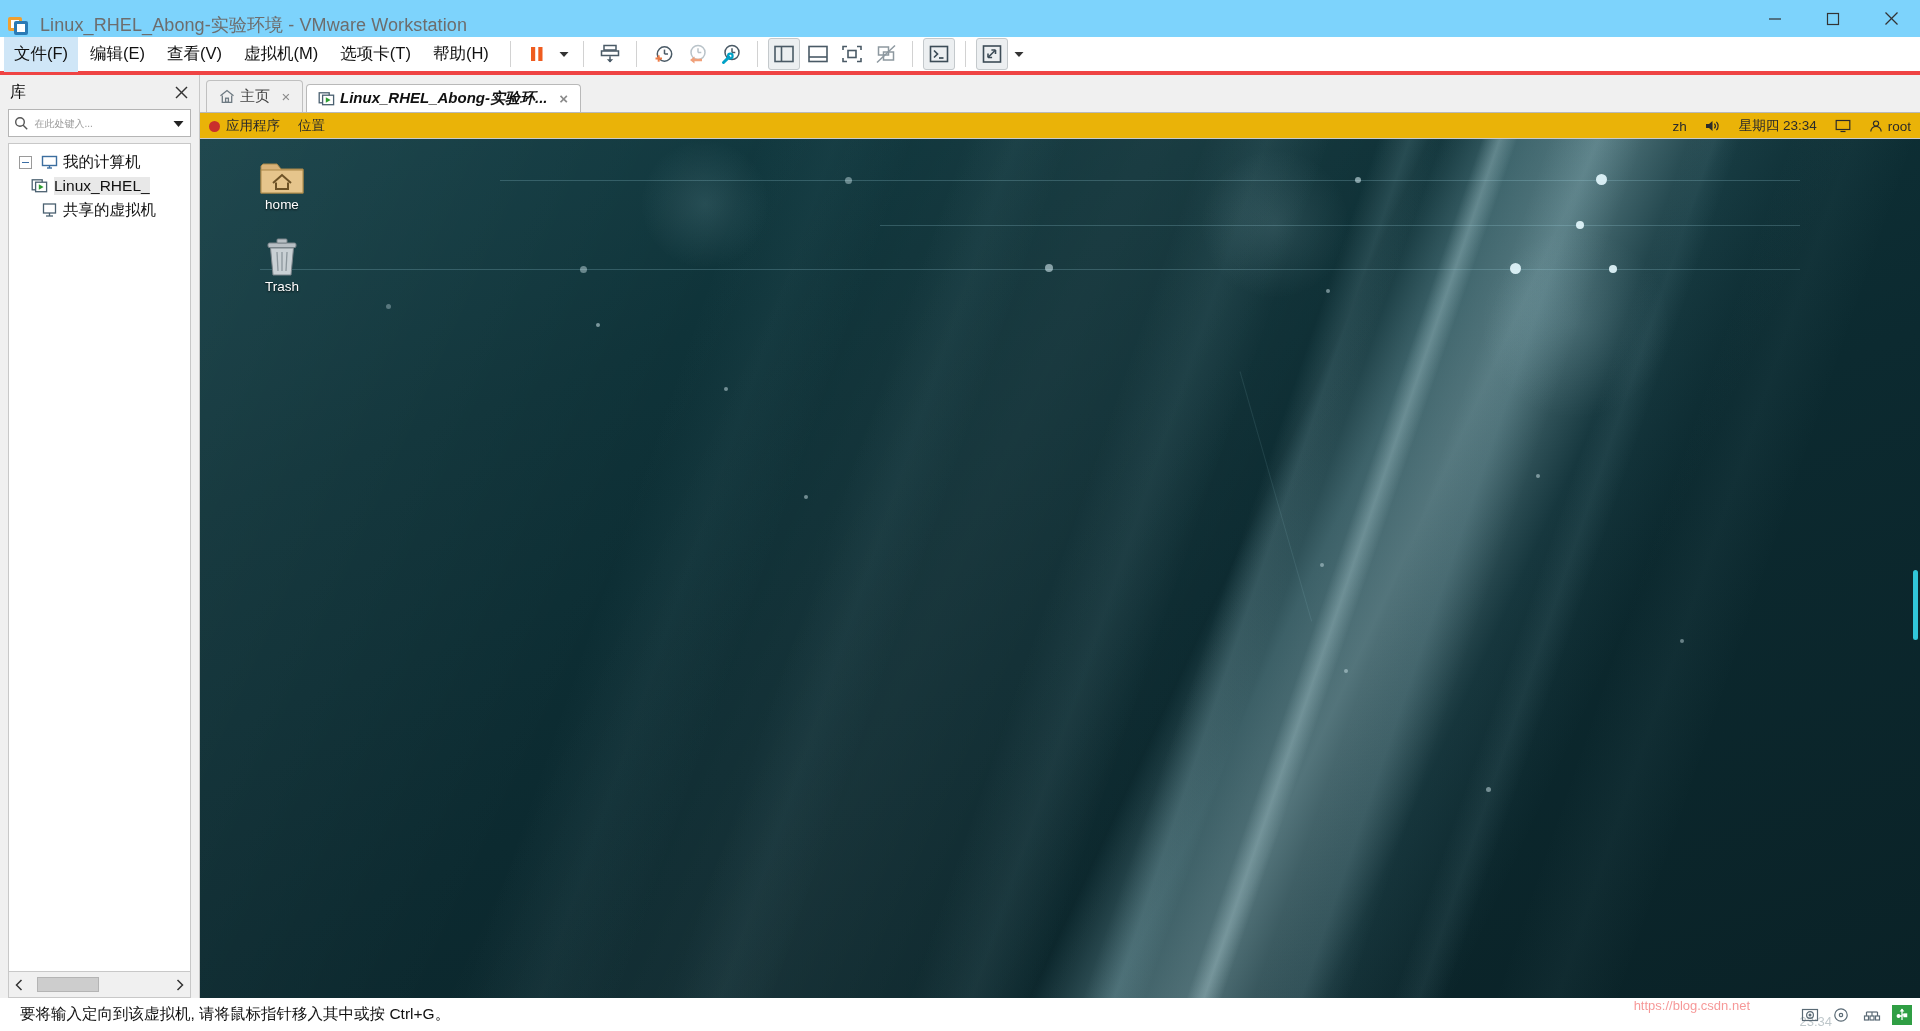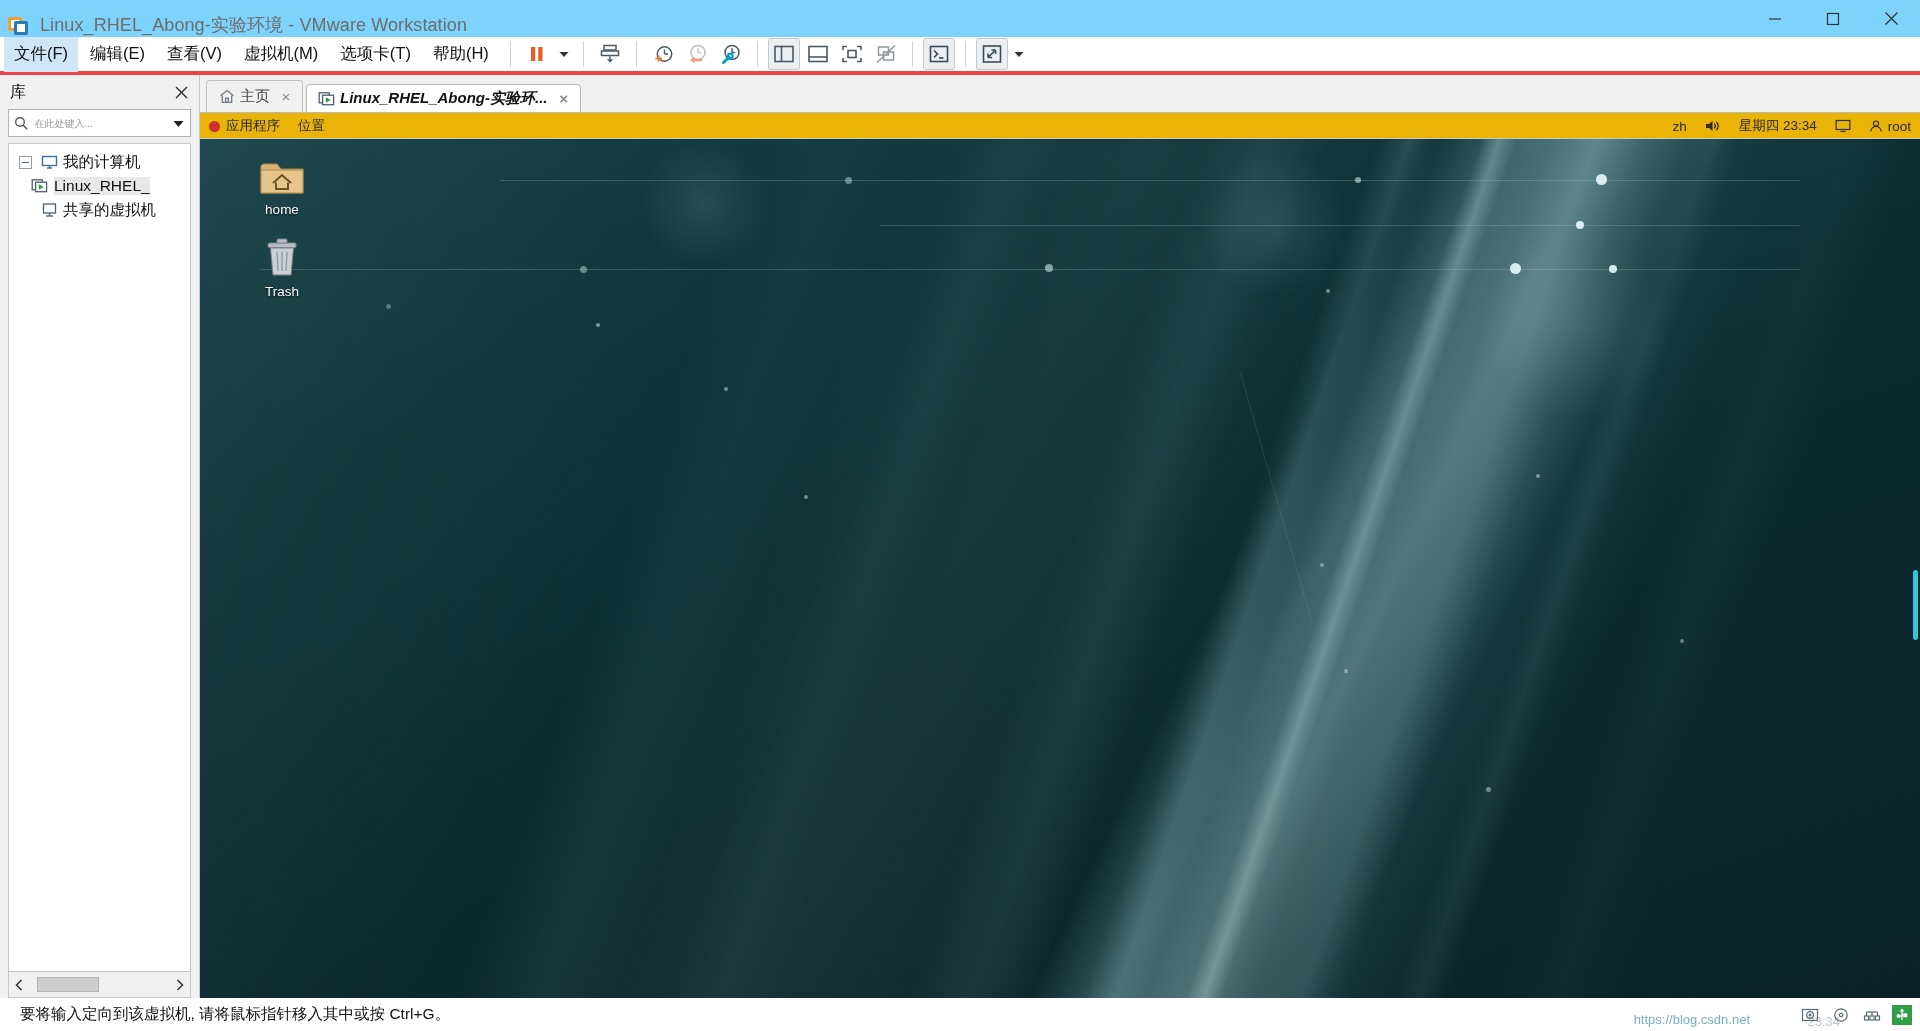--- a/index.html
+++ b/index.html
@@ -170,21 +170,21 @@
   .dstripe { position: absolute; top: -20%; height: 140%; transform: rotate(19deg); }
   .dline { position: absolute; height: 1px; background: rgba(170,225,235,0.22); }
   .ddot { position: absolute; border-radius: 50%; background: rgba(230,250,255,0.9); }
   .dglow { position: absolute; border-radius: 50%; background: radial-gradient(circle, rgba(180,220,230,0.13) 0%, rgba(180,220,230,0) 70%); }
 
   .dicon {
     position: absolute; width: 84px; text-align: center; color: #ffffff;
     font-size: 13.5px; text-shadow: 0 1px 2px rgba(0,0,0,.8);
   }
   .dicon .glyph { height: 50px; display: flex; align-items: flex-end; justify-content: center; }
-  .dicon .cap { margin-top: 5px; }
+  .dicon .cap { }
 
   .vm-scrollbar {
     position: absolute; right: 0; top: 26px; bottom: 0; width: 12px;
     background: rgba(0,0,0,0.0);
   }
   .vm-thumb {
     position: absolute; right: 2px; width: 5px; border-radius: 3px;
     background: #31c6d9;
   }
 
@@ -197,24 +197,24 @@
   
   .statusbar {
     height: 33px; background: #ffffff; display: flex; align-items: center;
     padding-left: 20px; font-size: 15.5px; color: #111; position: relative;
   }
   .status-right { position: absolute; right: 8px; display: flex; align-items: center; gap: 9px; }
   .st-ico { width: 22px; height: 22px; display: flex; align-items: center; justify-content: center; }
   .st-green { background: #2f9e44; width: 20px; height: 20px; display:flex; align-items:center; justify-content:center; }
 
   .wm-ghost {
-    position: absolute; right: 170px; bottom: 4px; font-size: 13px; color: #0369a1; opacity: .55;
+    position: absolute; right: 170px; bottom: 18px; font-size: 13px; color: #ef4444; opacity: .55;
   }
   .clock-ghost {
-    position: absolute; right: 80px; bottom: 2px; font-size: 13px; color: #8a9aa0; opacity:.55;
+    position: absolute; right: 88px; bottom: 2px; font-size: 13px; color: #8a9aa0; opacity:.55;
   }
 </style>
 </head>
 <body>
 
 <div class="titlebar">
   <div class="app-icon">
     <div class="sq1"></div>
       <div class="sq2"></div>
   </div>

